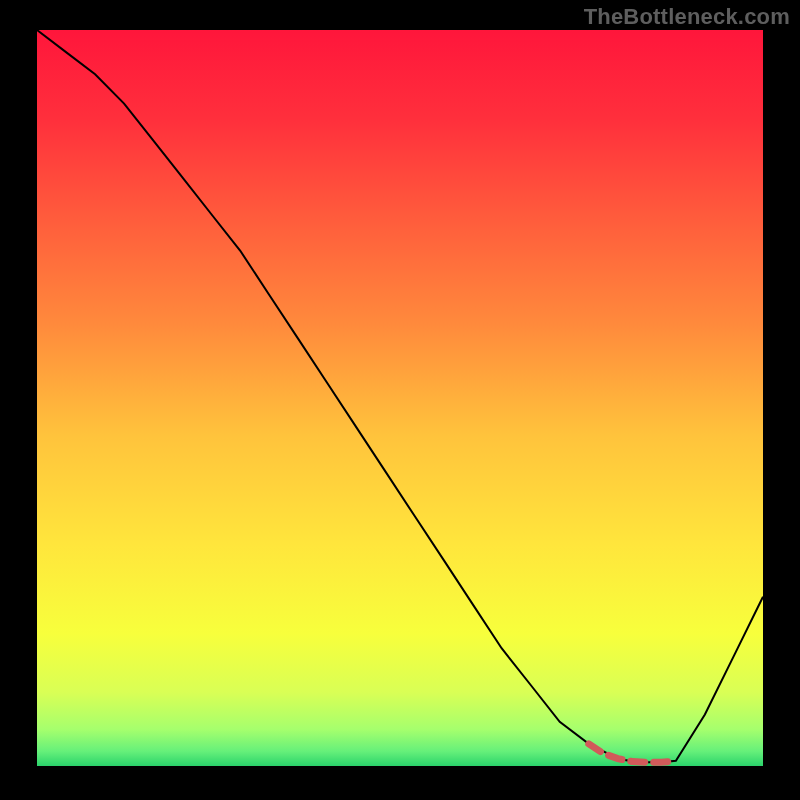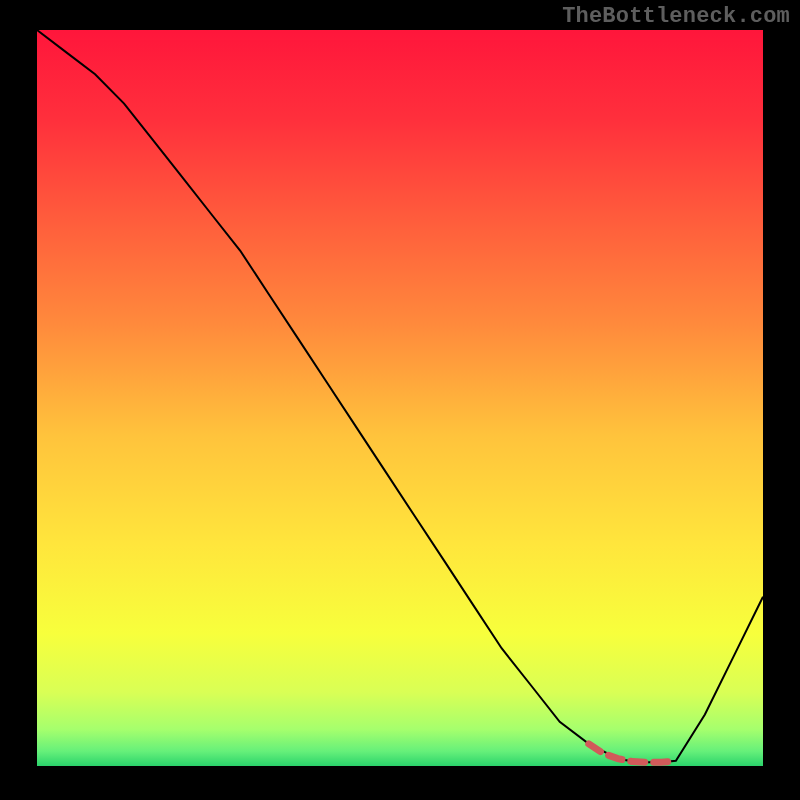--- a/index.html
+++ b/index.html
@@ -8,21 +8,20 @@
     width: 800px;
     height: 800px;
     background: #000000;
     overflow: hidden;
     font-family: Arial, sans-serif;
   }
   .stage {
     position: relative;
     width: 800px;
     height: 800px;
-    font-family: Liberation Mono, monospace;
   }
   .watermark {
     position: absolute;
     top: 4px;
     right: 10px;
     color: #5e5e5e;
     font-size: 22px;
     font-weight: 600;
     letter-spacing: 0.2px;
     z-index: 20;

